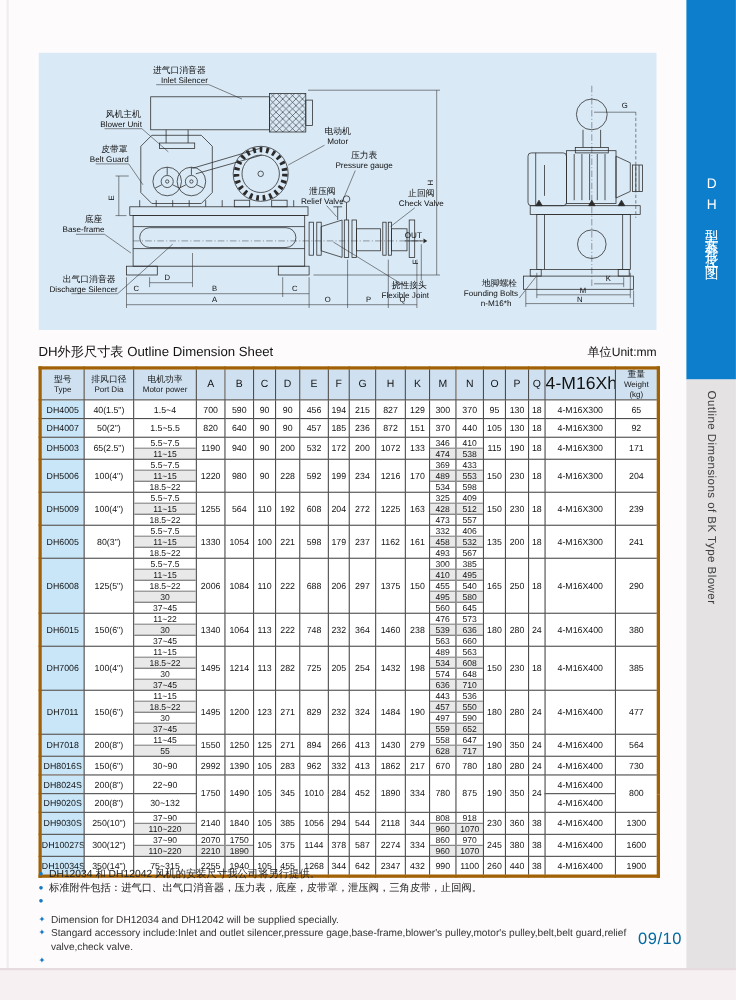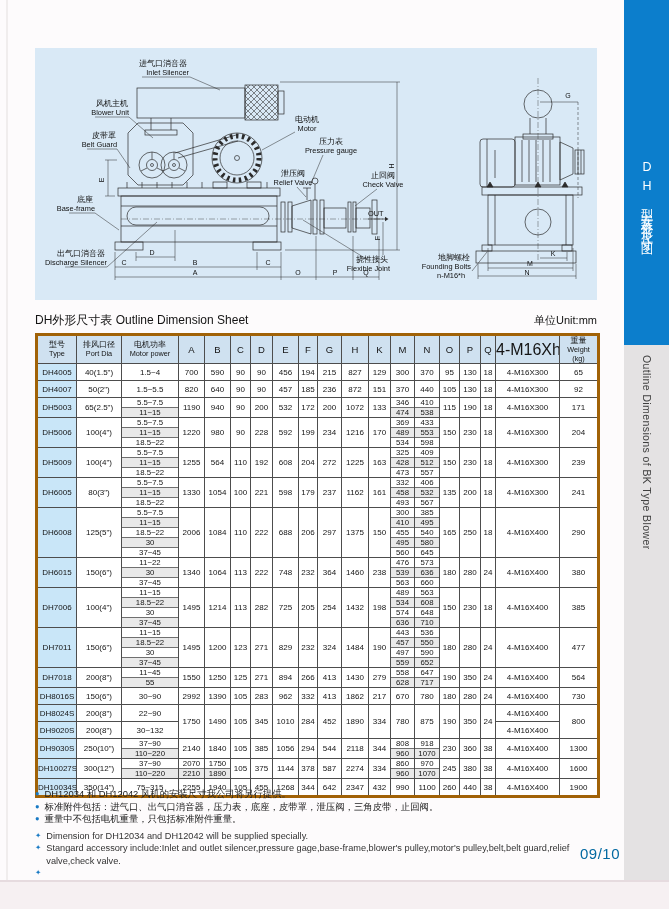--- a/index.html
+++ b/index.html
@@ -835,21 +835,20 @@
     <div class="note">
         <span class="bullet">●</span>
         <span>DH12034 和 DH12042 风机的安装尺寸我公司将另行提供。</span>
       </div>
     <div class="note">
         <span class="bullet">●</span>
         <span>标准附件包括：进气口、出气口消音器，压力表，底座，皮带罩，泄压阀，三角皮带，止回阀。</span>
       </div>
     <div class="note">
         <span class="bullet">●</span>
-        <span>重量中不包括电机重量，只包括标准附件重量。</span>
       </div>
   </div>
   <div class="notes-en">
     <div class="note">
         <span class="bullet">✦</span>
         <span>Dimension for DH12034 and DH12042 will be supplied specially.</span>
       </div>
     <div class="note">
         <span class="bullet">✦</span>
         <span>Stangard accessory include:Inlet and outlet silencer,pressure gage,base-frame,blower's pulley,motor's pulley,belt,belt guard,relief valve,check valve.</span>

